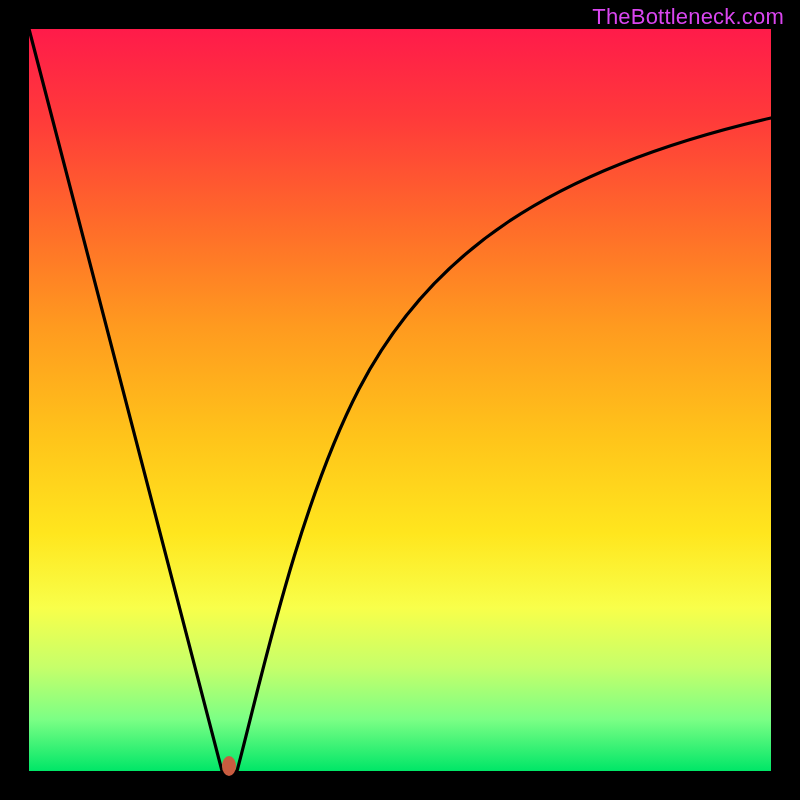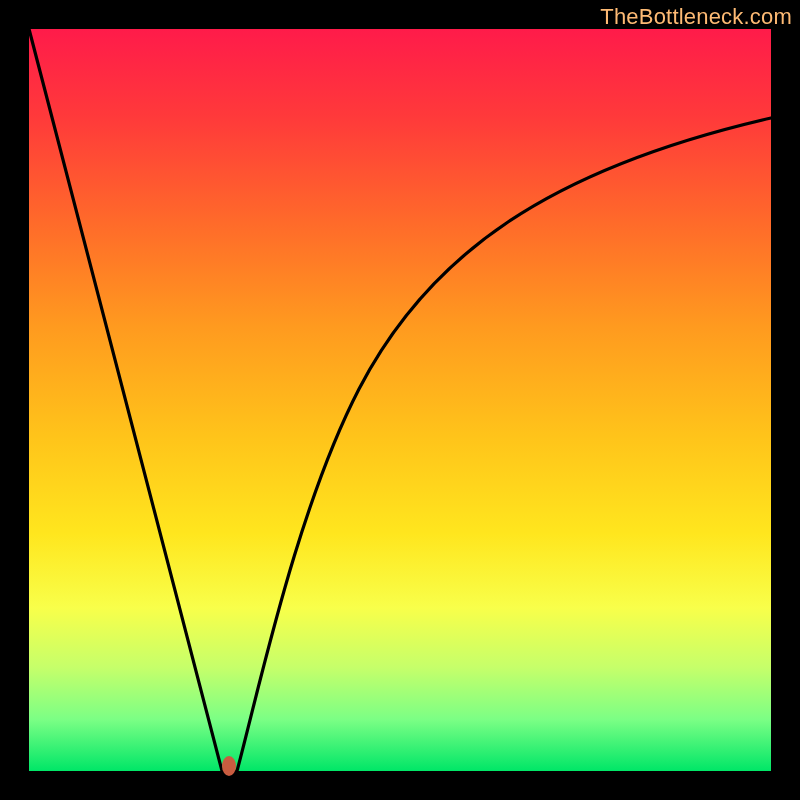--- a/index.html
+++ b/index.html
@@ -30,22 +30,22 @@
       #ffc41a 55%,
       #ffe61e 68%,
       #f8ff4a 78%,
       #c6ff6a 86%,
       #7cff85 93%,
       #00e667 100%);
   }
   .watermark {
     position: absolute;
     top: 4px;
-    right: 8px;
-    color: #fdba74;
+    right: 16px;
+    color: #d946ef;
     font-size: 22px;
     font-weight: 500;
     letter-spacing: 0.2px;
     user-select: none;
   }
   svg.curve {
     position: absolute;
     left: 29px;
     top: 29px;
     width: 742px;

